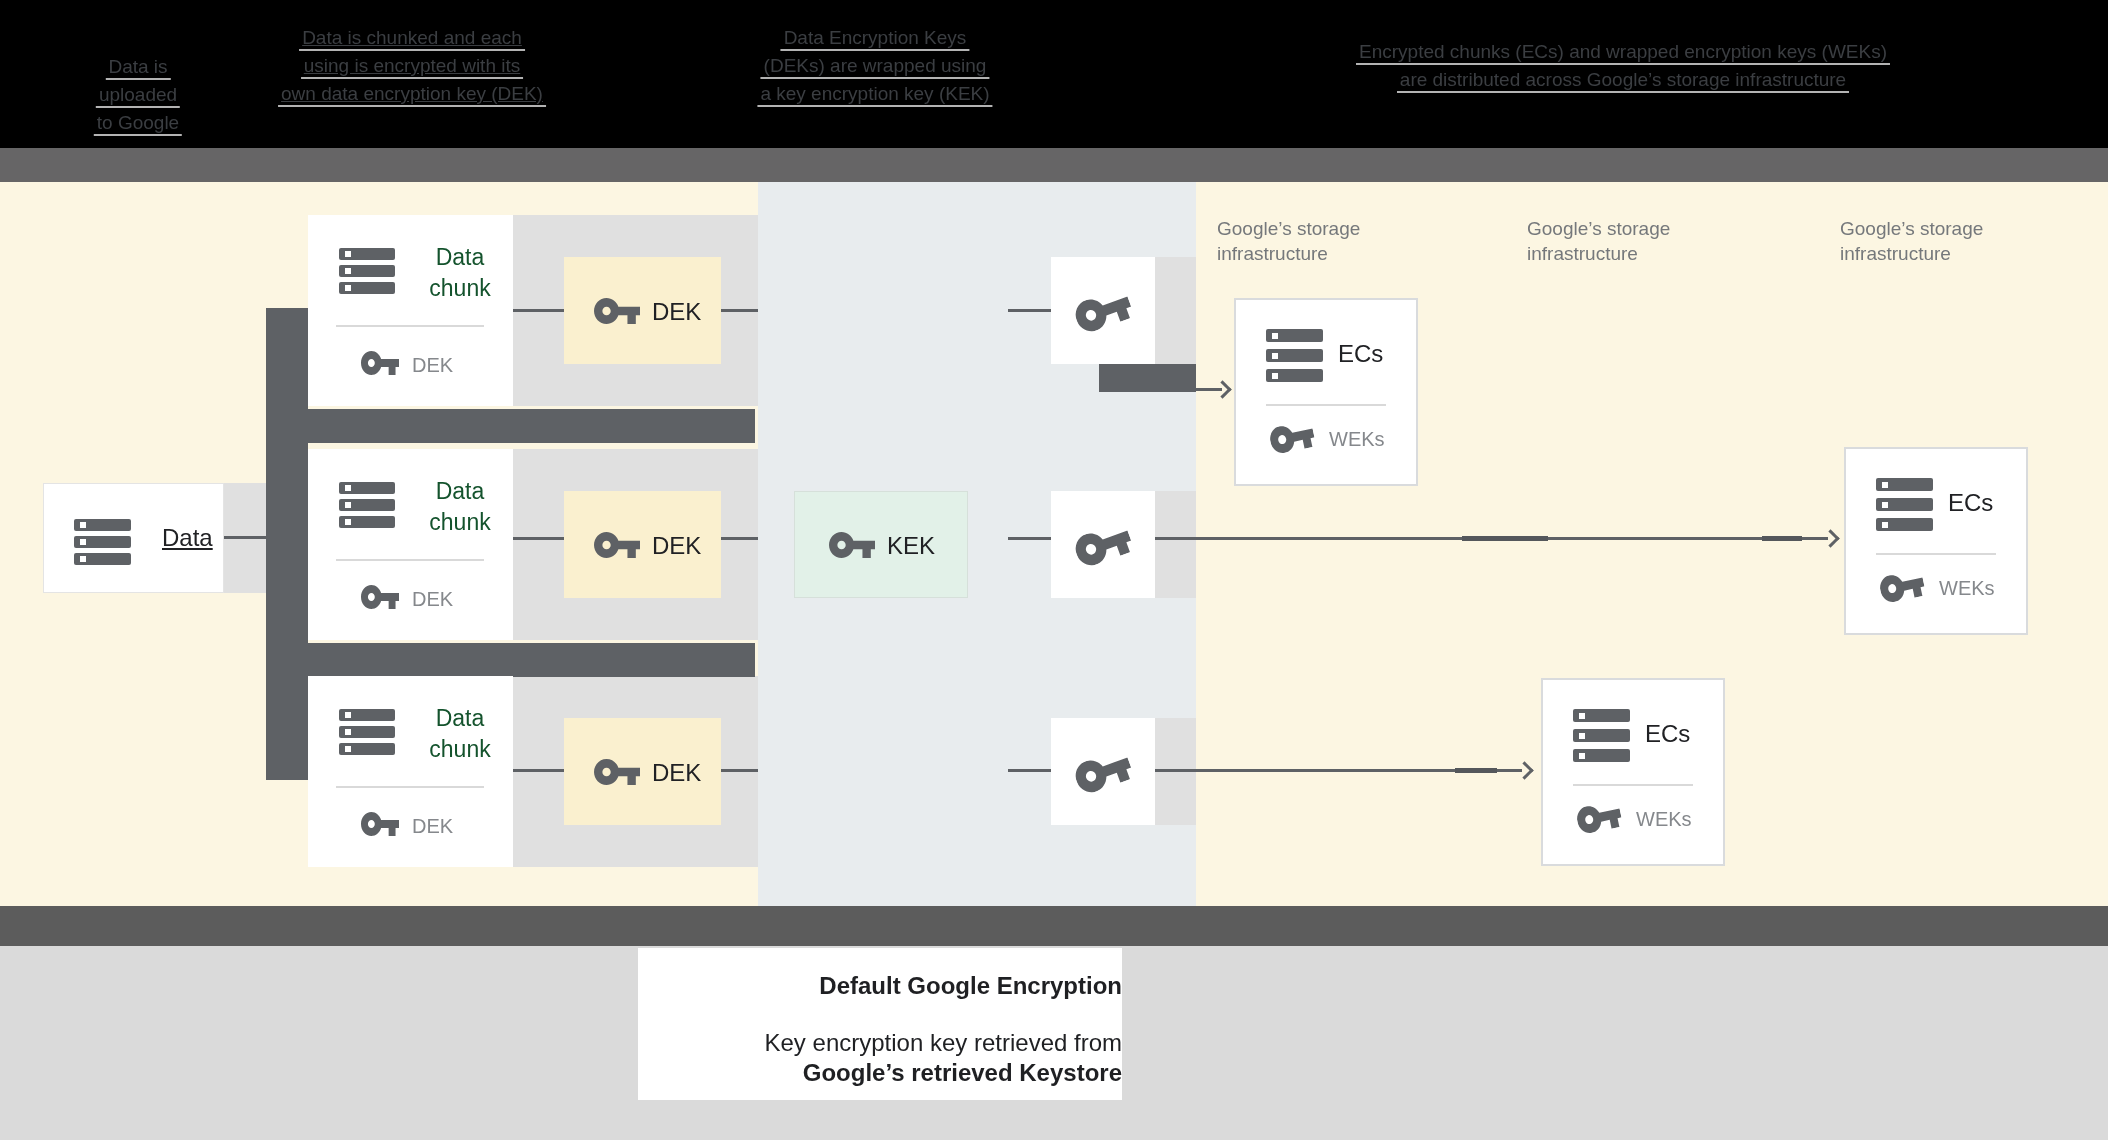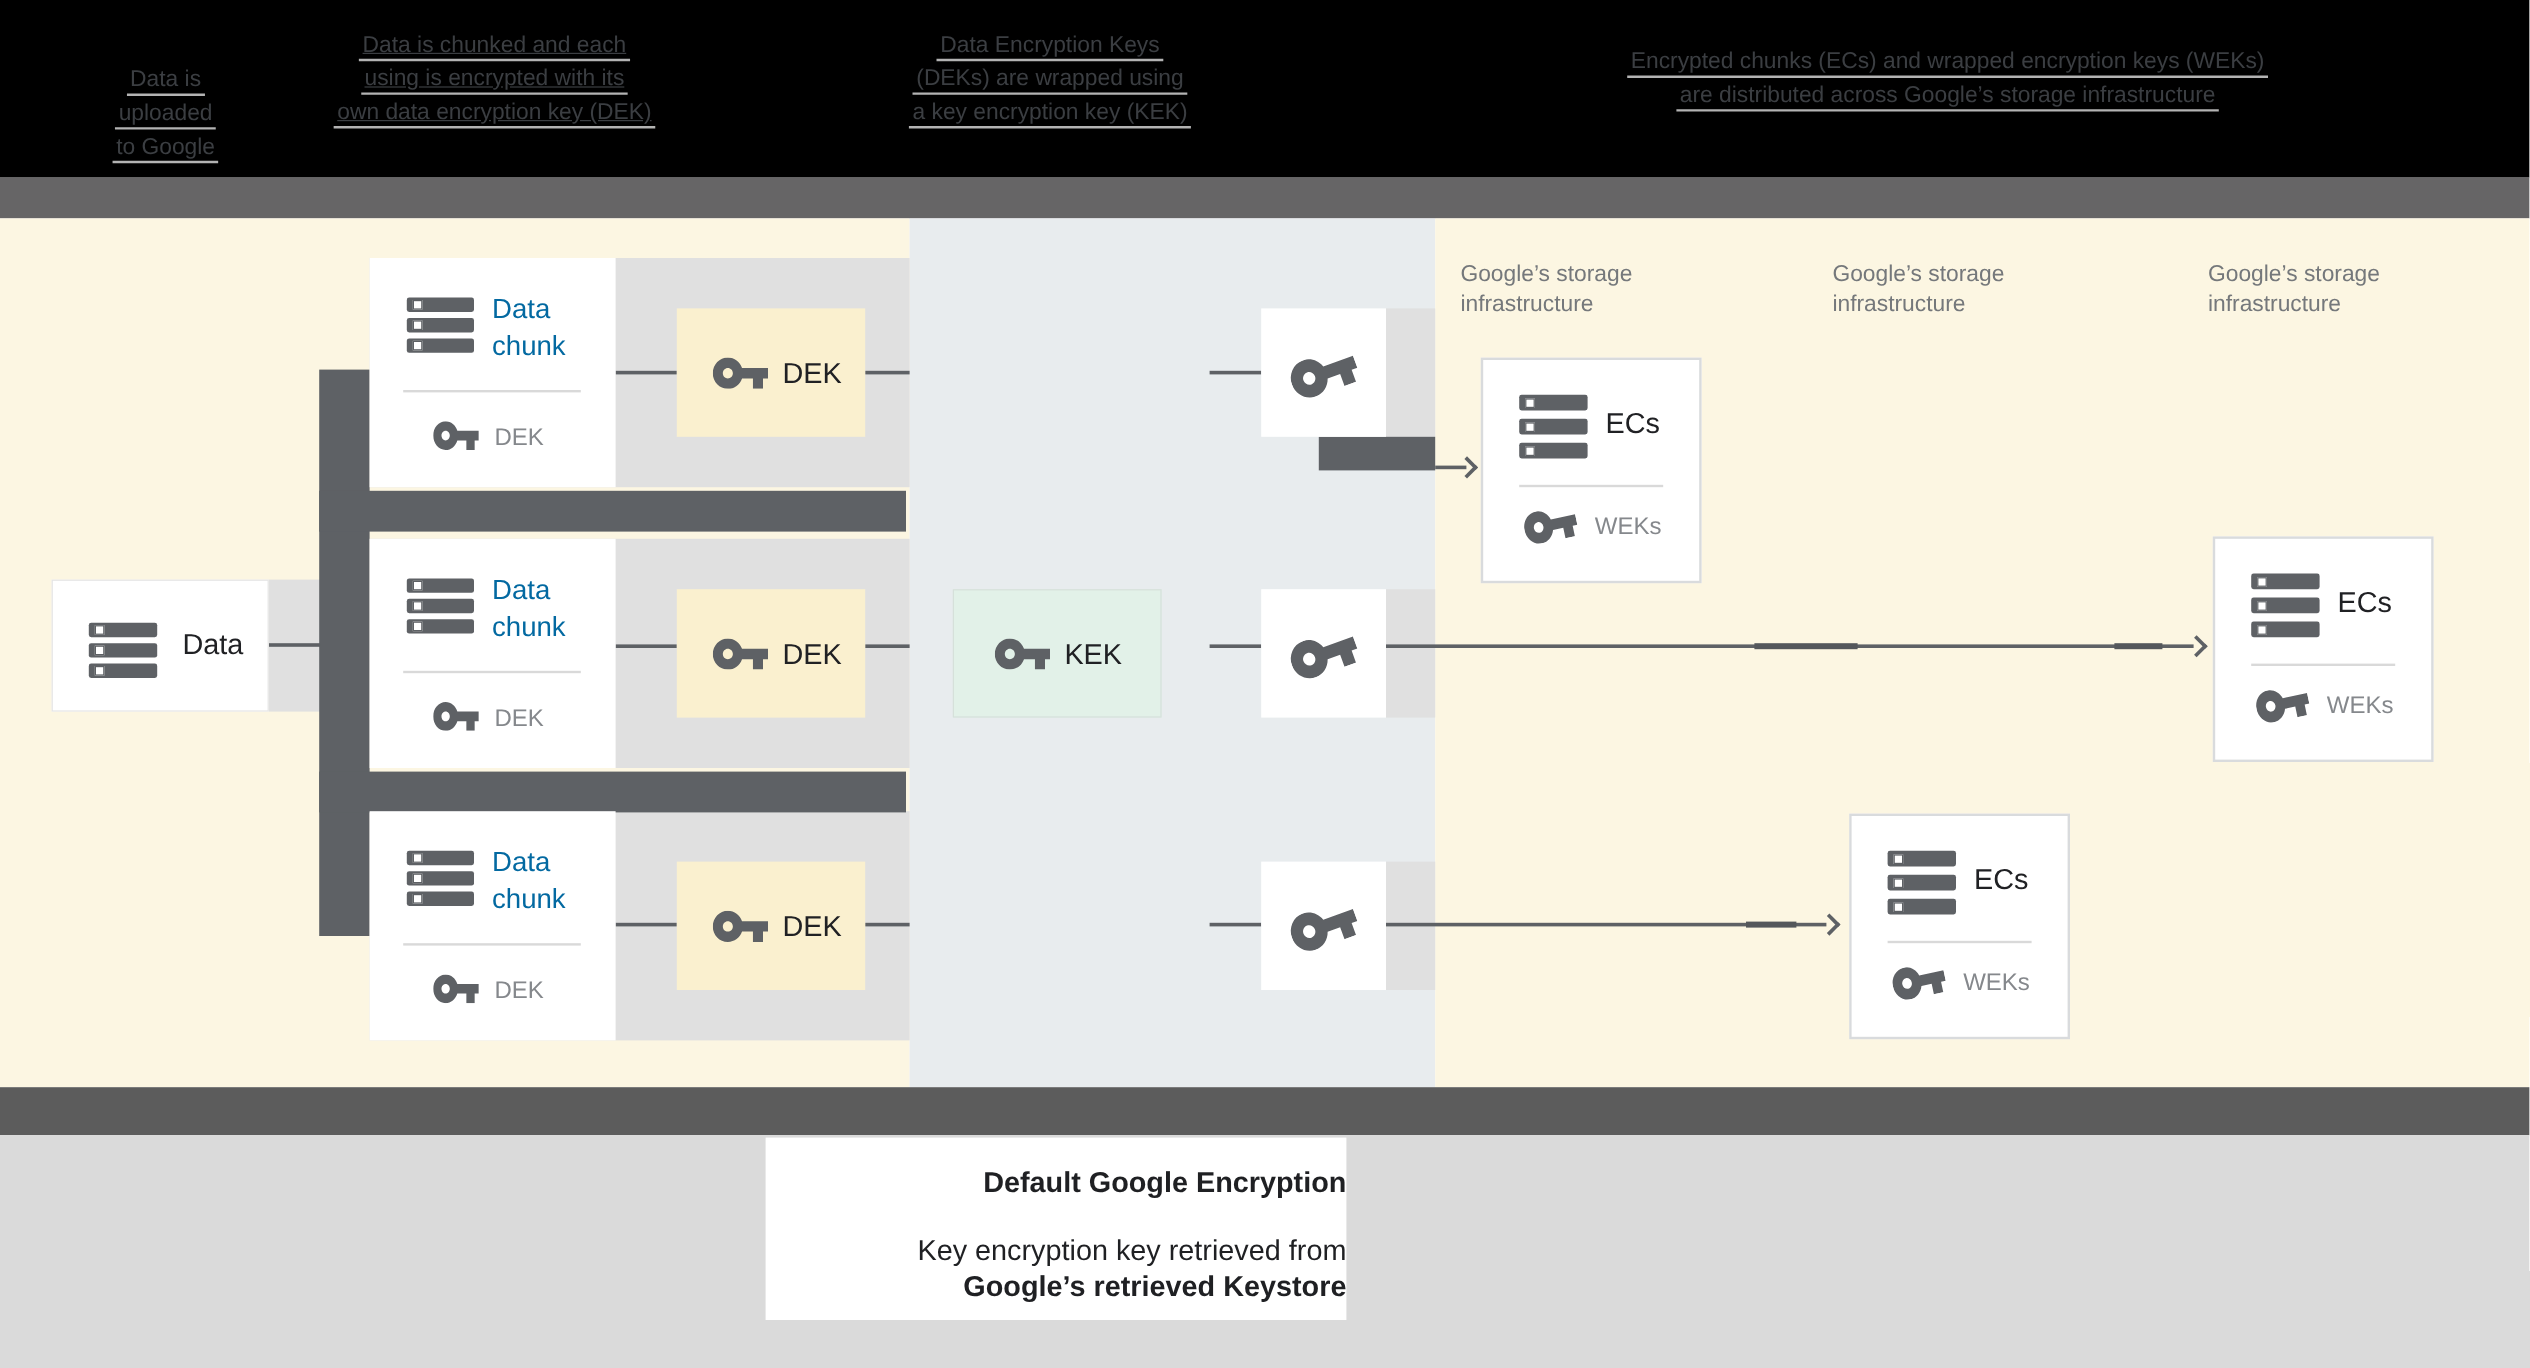--- a/index.html
+++ b/index.html
@@ -44,21 +44,21 @@
   .srv.big i { height:13px; }
   .srv i::before { content:""; position:absolute; left:5px; top:2px; width:8px; height:8px;
                    background:#fff; box-sizing:border-box; border:1px solid #5e6165; }
   .srv.big i::before { top:3px; }
 
   
   .key { display:block; }
   .key path { fill:#5e6165; }
 
   .lbl-main  { font-size:24px; color:#202124; }
-  .lbl-chunk { font-size:23px; line-height:31px; color:#0369a1; }
+  .lbl-chunk { font-size:23px; line-height:31px; color:#14532d;text-align:center; }
   .lbl-small { font-size:20px; color:#85888c; }
   .storage-lbl { font-size:19px; line-height:25px; color:#75787b; }
 
   
   .caption { left:638px; top:948px; width:484px; height:152px; background:#fff; text-align:right; }
   .caption .t  { margin-top:24px; font-size:24px; font-weight:bold; color:#1f2023; }
   .caption .s1 { margin-top:29px; font-size:24px; color:#1f2023;padding-left:40px; }
   .caption .s2 { margin-top:2px;  font-size:24px; font-weight:bold; color:#1f2023; }
 </style>
 </head>
@@ -132,21 +132,21 @@
   <div class="abs hline" style="left:1155px; top:769px; width:367px;"></div>
   <div class="abs thickseg" style="left:1455px; top:768px; width:42px;"></div>
   <div class="abs arrowhead" style="left:1518px; top:764px;"></div>
 
   <div class="abs whitebox" style="left:43px; top:483px; width:181px; height:110px; border:1px solid #e4e4e4; box-sizing:border-box;">
     <div class="abs srv" style="left:30px; top:35px; width:57px; height:46px;">
         <i></i>
         <i></i>
         <i></i>
       </div>
-    <div class="abs lbl-main" style="left:108px; top:40px;">Data</div>
+    <div class="abs lbl-main" style="left:118px; top:40px;text-decoration:underline;">Data</div>
   </div>
 
   <div class="abs whitebox" style="left:308px; top:215px; width:205px; height:191px;">
     <div class="abs srv" style="left:31px; top:33px; width:56px; height:46px;">
         <i></i>
         <i></i>
         <i></i>
       </div>
     <div class="abs lbl-chunk" style="left:102px; top:27px; width:100px;">Data chunk</div>
     <div class="abs" style="left:28px; top:110px; width:148px; height:2px; background:#d9d9d9;"></div>

